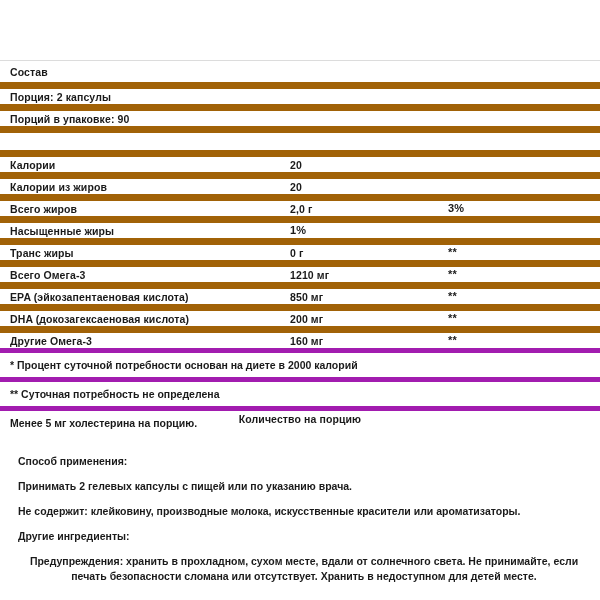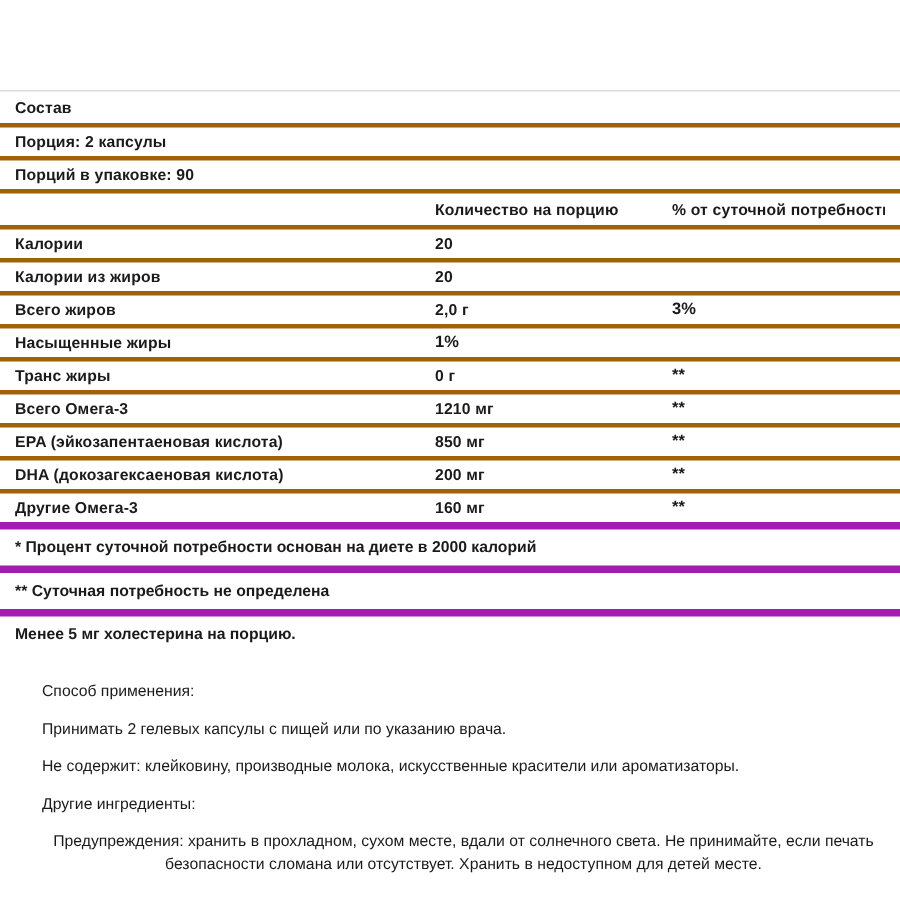--- a/index.html
+++ b/index.html
@@ -23,21 +23,21 @@
     padding: 0;
   }
 
   
   .row {
     display: flex;
     align-items: center;
     box-sizing: border-box;
     height: 22px;
     padding: 0 10px;
-    border-top: 3px solid #a16207;
+    border-top: 7px solid #a16207;
     font-size: 10.5px;
     font-weight: bold;
     letter-spacing: 0.01em;
     white-space: nowrap;
   }
   .row.first-row {
     border-top: 1px solid #dcdcdc;
   }
   .row .c-name {
     flex: 0 0 280px;
@@ -48,20 +48,21 @@
     overflow: hidden;
   }
   .row .c-dv {
     flex: 1 1 auto;
     overflow: hidden;
   }
 
   
   .row.head-row {
     height: 24px;
+    flex-direction: column;
   }
   .row.head-row .c-name { flex: 0 0 280px; }
 
   
   .indent-val {
     padding-left: 8px;
   }
 
   
   .dv-mark {
@@ -86,23 +87,23 @@
     padding-bottom: 6px;
   }
 
   
   .section-gap {
     height: 14px;
   }
   .text-row {
     display: block;
     box-sizing: border-box;
-    padding: 6px 10px 6px 28px;
+    padding: 6px 10px 6px 18px;
     font-size: 10.5px;
-    font-weight: normal;
+    font-weight: bold;
     line-height: 13px;
   }
   .text-row.wrapped {
     white-space: normal;
     max-width: 100%;
     line-height: 15px;
     padding-top: 5px;
     text-align: center;
   }
   .top-spacer {

